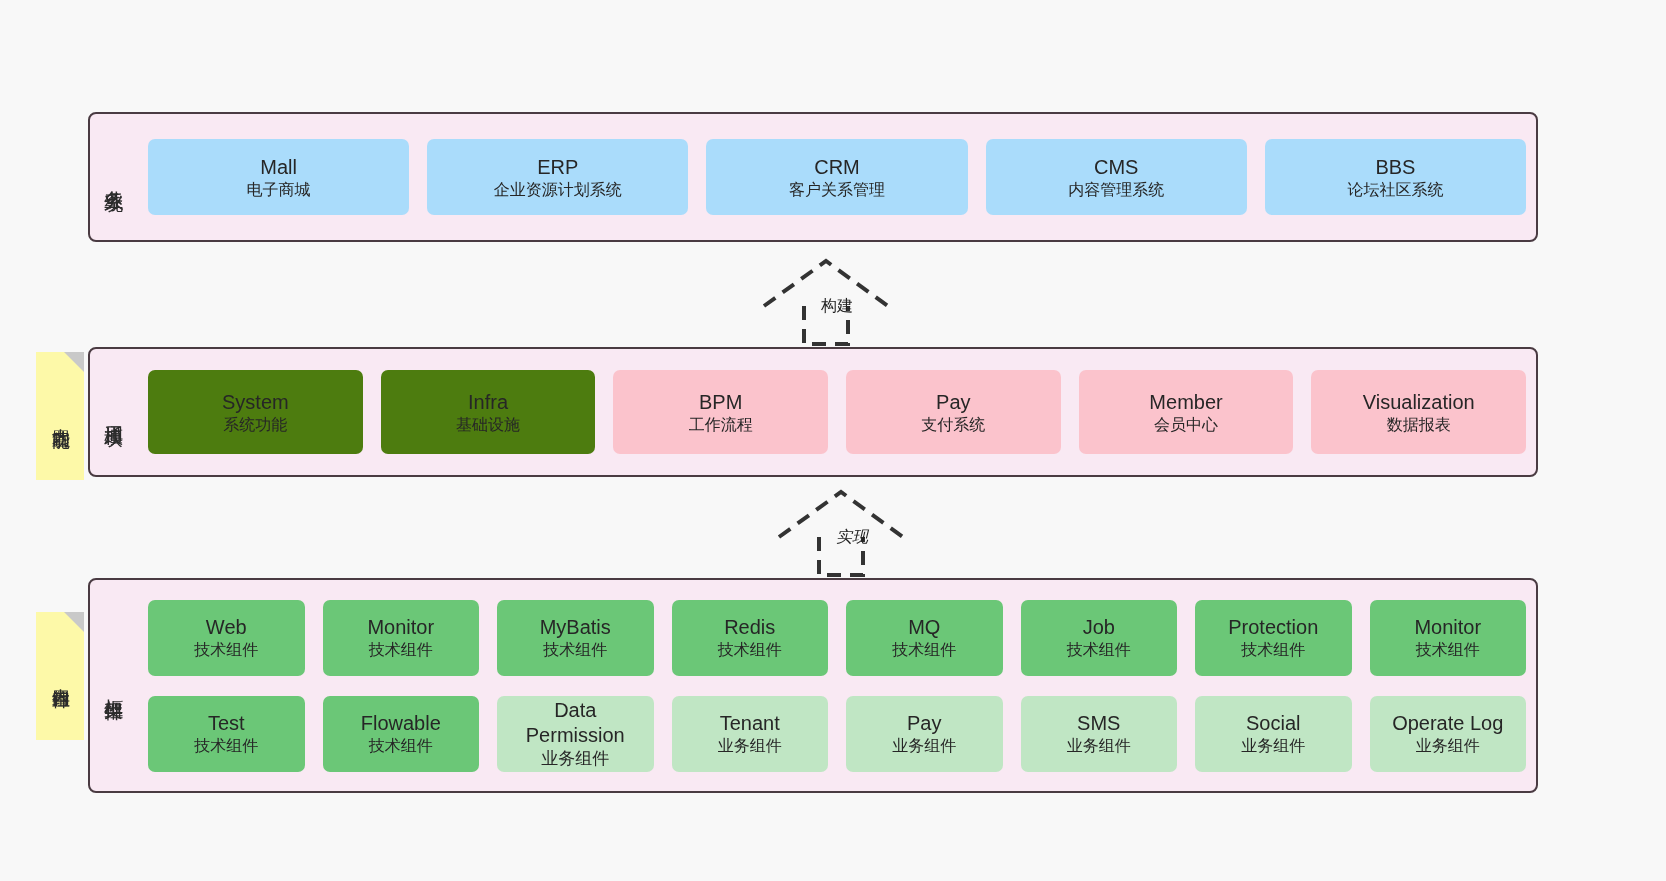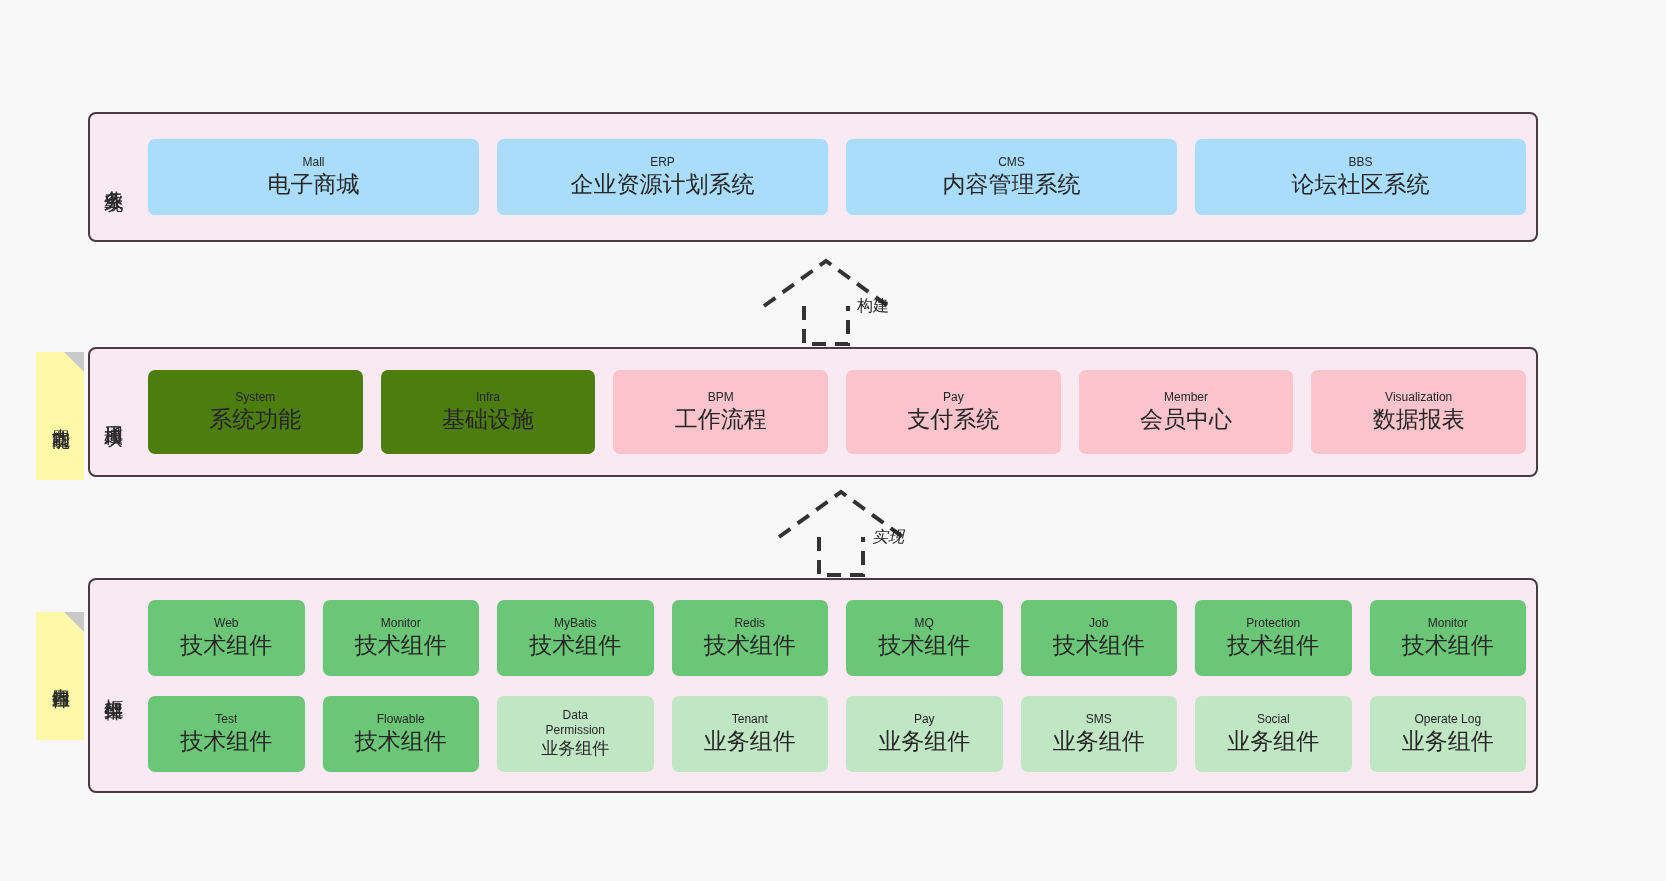--- a/index.html
+++ b/index.html
@@ -65,22 +65,22 @@
     border-radius: 7px;
     display: flex;
     flex-direction: column;
     align-items: center;
     justify-content: center;
     text-align: center;
     color: #262626;
     line-height: 1.25;
     padding: 6px 4px;
   }
-  .card .t1 { font-size: 12px; }
-  .card .t2 { font-size: 23px; }
+  .card .t1 { font-size: 20px; }
+  .card .t2 { font-size: 16px; }
   .card .t3 { font-size: 17px; }
 
   .sys-layer .card { height: 76px; background: #aadcfb; }
   .mod-layer .card { height: 84px; }
   .fw-layer  .card { height: 76px; }
 
   .c-blue        { background: #aadcfb; }
   .c-red-strong  { background: #4d7c0f; }
   .c-red-light   { background: #fbc3cc; text-align: right; }
   .c-green-dark  { background: #6bc777; }
@@ -93,21 +93,20 @@
 
   
   .arrow { position: absolute; }
   .arrow svg { display: block; overflow: visible; }
   .arrow-label {
     position: absolute;
     font-size: 16px;
     color: #1f1f1f;
     background: transparent;
     white-space: nowrap;
-    margin-left: 36px;
   }
   .arrow-build { left: 742px; top: 256px; width: 180px; height: 92px; }
   .arrow-impl  { left: 757px; top: 487px; width: 180px; height: 92px; }
 
   
   .note {
     position: absolute;
     width: 48px;
     background: #fdf9a8;
     display: flex;
@@ -143,20 +142,24 @@
       <div class="row">
         <div class="card c-blue">
           <span class="t1">Mall</span>
           <span class="t2">电子商城</span>
         </div>
         <div class="card c-blue">
           <span class="t1">ERP</span>
           <span class="t2">企业资源计划系统</span>
         </div>
         <div class="card c-blue">
+          <span class="t1">CRM</span>
+          <span class="t2">客户关系管理</span>
+        </div>
+        <div class="card c-blue">
           <span class="t1">CMS</span>
           <span class="t2">内容管理系统</span>
         </div>
         <div class="card c-blue">
           <span class="t1">BBS</span>
           <span class="t2">论坛社区系统</span>
         </div>
       </div>
     </div>
   </div>

